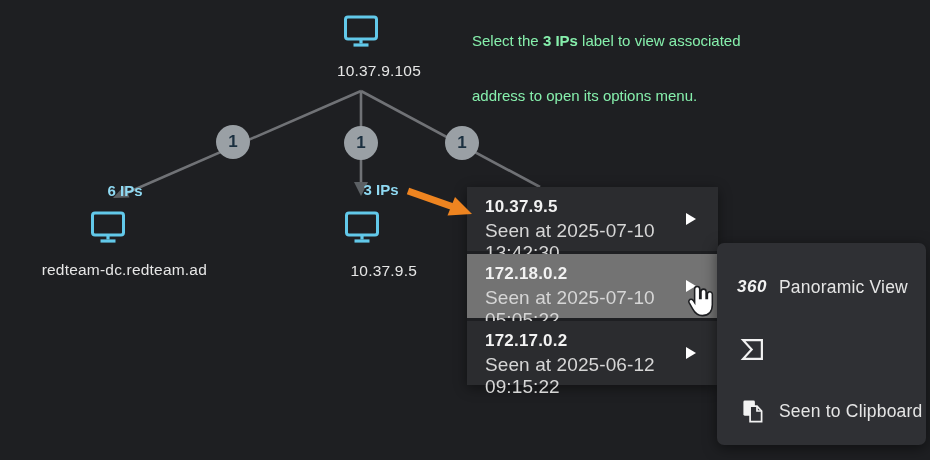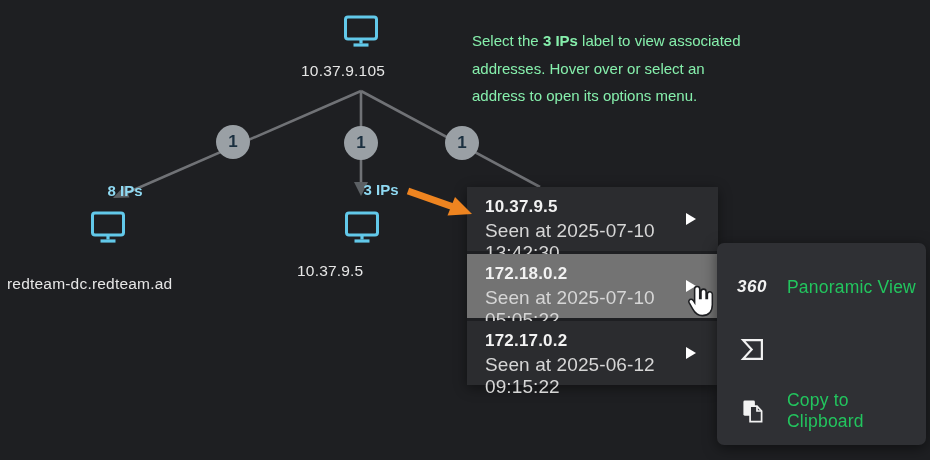--- a/index.html
+++ b/index.html
@@ -9,21 +9,21 @@
     font-family:"Liberation Sans","DejaVu Sans",sans-serif;
     -webkit-font-smoothing:antialiased;
   }
   .abs{position:absolute;}
   svg{display:block;}
 
   
   .edges-layer{left:0;top:0;z-index:1;}
   .node-icon{z-index:2;cursor:pointer;}
   .node-label{
-    z-index:2;color:#e6e6e6;font-size:15.5px;text-align:left;
+    z-index:2;color:#e6e6e6;font-size:15.5px;text-align:right;
     letter-spacing:.2px;white-space:nowrap;
   }
   .ips-label{
     z-index:2;color:#8fd9f2;font-size:15px;font-weight:700;
     text-align:center;white-space:nowrap;cursor:pointer;
   }
   .edge-badge{
     z-index:2;width:34px;height:34px;border-radius:50%;
     background:#9aa0a5;color:#1b3040;font-size:17px;font-weight:700;
     display:flex;align-items:center;justify-content:center;
@@ -61,21 +61,21 @@
     background:#2f3034;border-radius:7px;
     box-shadow:0 3px 14px rgba(0,0,0,.5);
     display:flex;flex-direction:column;padding-top:13px;box-sizing:border-box;
   }
   .sub-item{
     height:62px;display:flex;align-items:center;padding-left:20px;cursor:pointer;
   }
   .sub-item .icon-box{
     width:30px;display:flex;align-items:center;justify-content:center;flex:0 0 30px;
   }
-  .sub-item .label{color:#22c55e;font-size:17.5px;margin-left:20px;letter-spacing:.2px;}
+  .sub-item .label{color:#e5e5e5;font-size:17.5px;margin-left:12px;letter-spacing:.2px;}
   .icon-360{color:#f2f2f2;font-size:17px;font-weight:700;font-style:italic;letter-spacing:.5px;}
 
   .cursor-layer{z-index:6;pointer-events:none;}
   .arrow-layer{z-index:5;pointer-events:none;}
 </style>
 </head>
 <body>
 
 <div class="canvas">
 
@@ -91,39 +91,39 @@
     <rect x="3.5" y="2" width="31" height="22" rx="2.5" fill="none" stroke="#62c9ea" stroke-width="3"></rect>
     <line x1="19" y1="24" x2="19" y2="28.5" stroke="#62c9ea" stroke-width="3.2"></line>
     <line x1="11.5" y1="30" x2="26.5" y2="30" stroke="#62c9ea" stroke-width="3.2"></line>
   </svg>
   <div class="abs node-label" style="left:301px;top:62px;width:120px;">10.37.9.105</div>
 
   <div class="abs edge-badge" style="left:216px;top:125px;">1</div>
   <div class="abs edge-badge" style="left:344px;top:126px;">1</div>
   <div class="abs edge-badge" style="left:445px;top:126px;">1</div>
 
-  <div class="abs ips-label" style="left:95px;top:182px;width:60px;">8 IPs</div>
+  <div class="abs ips-label" style="left:95px;top:182px;width:60px;">6 IPs</div>
   <svg class="abs node-icon" style="left:89px;top:211px;" width="38" height="33" viewBox="0 0 38 33">
     <rect x="3.5" y="2" width="31" height="22" rx="2.5" fill="none" stroke="#62c9ea" stroke-width="3"></rect>
     <line x1="19" y1="24" x2="19" y2="28.5" stroke="#62c9ea" stroke-width="3.2"></line>
     <line x1="11.5" y1="30" x2="26.5" y2="30" stroke="#62c9ea" stroke-width="3.2"></line>
   </svg>
-  <div class="abs node-label" style="left:7px;top:275px;width:200px;">redteam-dc.redteam.ad</div>
+  <div class="abs node-label" style="left:7px;top:261px;width:200px;">redteam-dc.redteam.ad</div>
 
   <div class="abs ips-label" style="left:351px;top:181px;width:60px;">3 IPs</div>
   <svg class="abs node-icon" style="left:343px;top:211px;" width="38" height="33" viewBox="0 0 38 33">
     <rect x="3.5" y="2" width="31" height="22" rx="2.5" fill="none" stroke="#62c9ea" stroke-width="3"></rect>
     <line x1="19" y1="24" x2="19" y2="28.5" stroke="#62c9ea" stroke-width="3.2"></line>
     <line x1="11.5" y1="30" x2="26.5" y2="30" stroke="#62c9ea" stroke-width="3.2"></line>
   </svg>
   <div class="abs node-label" style="left:297px;top:262px;width:120px;">10.37.9.5</div>
 
   <div class="abs instruction">
     <span>Select the </span><b>3 IPs</b><span> label to view associated</span><br>
-    <span>addresses. Hover over or select an</span><br>
+    <br>
     <span>address to open its options menu.</span>
   </div>
 
   <svg class="abs arrow-layer" style="left:0;top:0;" width="930" height="460" viewBox="0 0 930 460">
     <line x1="408" y1="191" x2="452" y2="206.5" stroke="#ee8420" stroke-width="7"></line>
     <polygon points="472,214 447.5,215.5 455,197" fill="#ee8420"></polygon>
   </svg>
 
   <div class="abs ip-menu">
     <div class="ip-row">
@@ -156,21 +156,21 @@
       </span>
     </div>
     <div class="sub-item">
       <span class="icon-box">
         <svg width="23" height="24" viewBox="0 0 24 25">
           <rect x="2.5" y="1.5" width="12" height="16" rx="1.5" fill="#f2f2f2"></rect>
           <path d="M9.5 7.5 h7.2 l4.8 5 v11 h-12 z" fill="#2f3034" stroke="#f2f2f2" stroke-width="1.8"></path>
           <path d="M16.7 7.5 v5 h4.8" fill="none" stroke="#f2f2f2" stroke-width="1.8"></path>
         </svg>
       </span>
-      <span class="label">Copy to Clipboard</span>
+      <span class="label">Seen to Clipboard</span>
     </div>
   </div>
 
   <svg class="abs cursor-layer" style="left:684px;top:284px;" width="34" height="36" viewBox="0 0 24 25">
     <path d="M9.3 1.6c1 0 1.8.8 1.8 1.8V10h.9V5.2c0-1 .8-1.8 1.8-1.8s1.8.8 1.8 1.8V10h.9V7c0-1 .8-1.7 1.7-1.7S20 6.1 20 7v7.5c0 4.6-2.6 7.6-7 7.6-3.4 0-5.1-1.5-6.8-4.6L3.6 13c-.6-1.1.2-2.4 1.4-2.4.6 0 1.1.3 1.5.8l1 1.5V3.4c0-1 .8-1.8 1.8-1.8z" fill="#ffffff" stroke="#1e1f22" stroke-width="1.1"></path>
   </svg>
 
 </div>
 
 </body></html>

